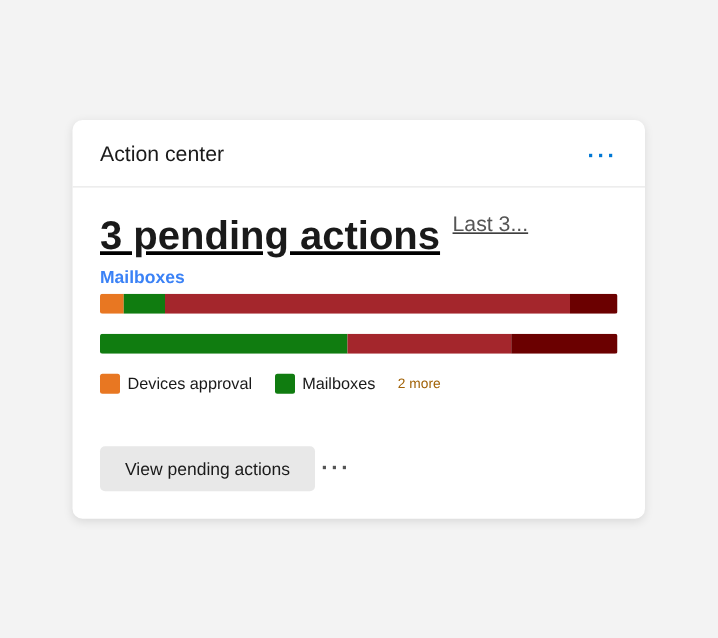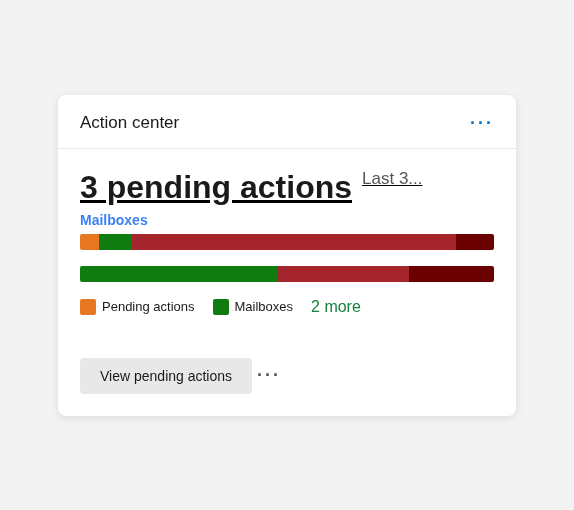--- a/index.html
+++ b/index.html
@@ -110,22 +110,22 @@
     }
 
     .legend-swatch {
       width: 16px;
       height: 16px;
       border-radius: 2px;
       flex-shrink: 0;
     }
 
     .legend-more {
-      font-size: 16px;
-      color: #15803d;
+      font-size: 11px;
+      color: #a16207;
     }
 
     .card-footer {
       display: flex;
       align-items: center;
       gap: 5px;
       padding: 0 22px 22px 22px;
     }
 
     .view-btn {
@@ -171,21 +171,21 @@
 
     <div class="bar-container">
       <div class="bar-segment" style="background:#107C10; flex:42;"></div>
       <div class="bar-segment" style="background:#A4262C; flex:28;"></div>
       <div class="bar-segment" style="background:#6B0000; flex:18;"></div>
     </div>
 
     <div class="legend-row">
       <div class="legend-item">
         <div class="legend-swatch" style="background:#E87722;"></div>
-        <span>Pending actions</span>
+        <span>Devices approval</span>
       </div>
       <div class="legend-item">
         <div class="legend-swatch" style="background:#107C10;"></div>
         <span>Mailboxes</span>
       </div>
       <span class="legend-more">2 more</span>
     </div>
   </div>
   <div class="card-footer">
     <button class="view-btn">View pending actions</button>

